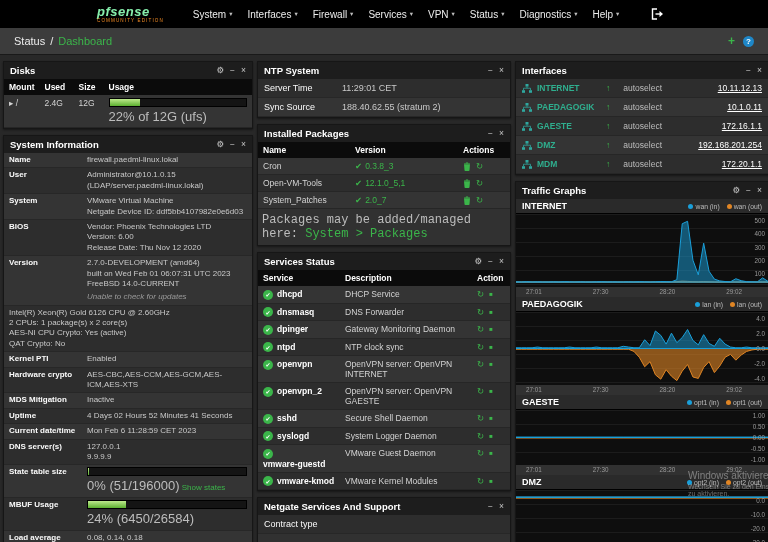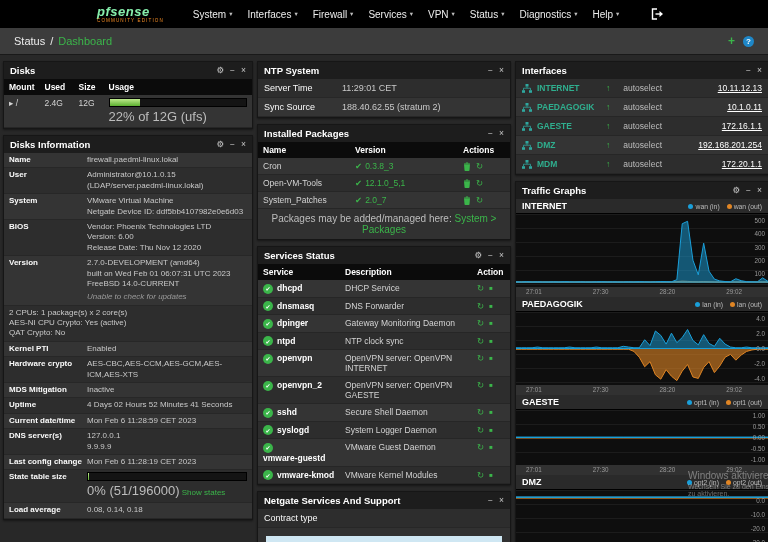--- a/index.html
+++ b/index.html
@@ -57,21 +57,21 @@
   .kv-row:nth-child(odd) { background:#343434; }
   .kv-row:nth-child(even) { background:#2d2d2d; }
   .kv-label { width:78px; flex:none; font-weight:normal; color:#fafafa; }
   .kv-val { flex:1; color:#c9c9c9; }
   
   .check { color:#3bb54a; margin-right:3px; }
   .ver { color:#3bb54a; }
   .act-icons { display:flex; gap:5px; align-items:center; color:#3bb54a; }
   .svc-ok { display:inline-flex; width:10px; height:10px; border-radius:50%; background:#3bb54a; color:#fff; align-items:center; justify-content:center; font-size:6px; margin-right:4px; flex:none; }
   .svc-name { color:#fff; font-weight:bold; white-space:nowrap; }
-  .pkg-footer { text-align:center; padding:4px; font-size:10px; color:#bdbdbd; }
+  .pkg-footer { text-align:left; padding:4px; font-size:12px; color:#bdbdbd;font-family:Liberation Mono, monospace; }
   
   .ng-banner { background:#cfe7f3; color:#1f5d7a; font-weight:bold; text-align:center; padding:6px 8px; margin:8px 8px 6px; font-size:8.5px; }
   
   .if-row { display:flex; align-items:center; padding:4px 6px; border-bottom:1px solid #262626; gap:5px; font-size:8.5px; }
   .if-row:nth-child(odd) { background:#343434; }
   .if-row:nth-child(even) { background:#2d2d2d; }
   .if-name { color:#2fae8e; font-weight:bold; width:64px; flex:none; }
   .if-arrow { color:#3bb54a; font-weight:bold; }
   .if-media { color:#bdbdbd; flex:1; margin-left:8px; }
   .if-ip { color:#fff;text-decoration:underline; }
@@ -188,21 +188,21 @@
                 </div>
               <span class="meter-text">22% of 12G (ufs)</span>
             </td>
           </tr>
         </tbody>
       </table>
     </div>
 
     <div class="panel">
       <div class="panel-header">
-        <span>Disks Information</span>
+        <span>System Information</span>
         <span class="hicons">
           <span class="hicon">⚙</span>
           <span class="hicon">−</span>
           <span class="hicon">×</span>
         </span>
       </div>
       <div>
         <div class="si-row">
             <span class="si-label">Name</span>
             <span class="si-val"><span class="line">firewall.paedml-linux.lokal</span></span>
@@ -230,20 +230,21 @@
             <span class="si-label">Version</span>
             <span class="si-val">
               <div class="line">2.7.0-DEVELOPMENT (amd64)</div>
               <div class="line">built on Wed Feb 01 06:07:31 UTC 2023</div>
               <div class="line">FreeBSD 14.0-CURRENT</div>
               <span class="muted">Unable to check for updates</span>
             </span>
           </div>
         <div class="si-row">
             <span class="si-val">
+              <div class="line">Intel(R) Xeon(R) Gold 6126 CPU @ 2.60GHz</div>
               <div class="line">2 CPUs: 1 package(s) x 2 core(s)</div>
               <div class="line">AES-NI CPU Crypto: Yes (active)</div>
               <div class="line">QAT Crypto: No</div>
             </span>
           </div>
         <div class="si-row">
             <span class="si-label">Kernel PTI</span>
             <span class="si-val"><span class="line">Enabled</span></span>
           </div>
         <div class="si-row">
@@ -263,28 +264,30 @@
             <span class="si-val"><span class="line">Mon Feb 6 11:28:59 CET 2023</span></span>
           </div>
         <div class="si-row">
             <span class="si-label">DNS server(s)</span>
             <span class="si-val">
               <div class="line">127.0.0.1</div>
               <div class="line">9.9.9.9</div>
             </span>
           </div>
         <div class="si-row">
-            <span class="si-label">Last config change</span>
-            <span class="si-val"><span class="line">Mon Feb 6 11:28:19 CET 2023</span></span>
-          </div>
-        <div class="si-row">
             <span class="si-label">State table size</span>
             <span class="si-val"><div class="meter">
                 <div class="meter-fill" style="width: 0.6%;"></div>
               </div><span class="meter-text">0% (51/196000)</span> <a class="lnk">Show states</a></span>
+          </div>
+        <div class="si-row">
+            <span class="si-label">MBUF Usage</span>
+            <span class="si-val"><div class="meter">
+                <div class="meter-fill" style="width: 24%;"></div>
+              </div><span class="meter-text">24% (6450/26584)</span></span>
           </div>
         <div class="si-row">
             <span class="si-label">Load average</span>
             <span class="si-val"><span class="line">0.08, 0.14, 0.18</span></span>
           </div>
 
       </div>
     </div>
   </div>
 

